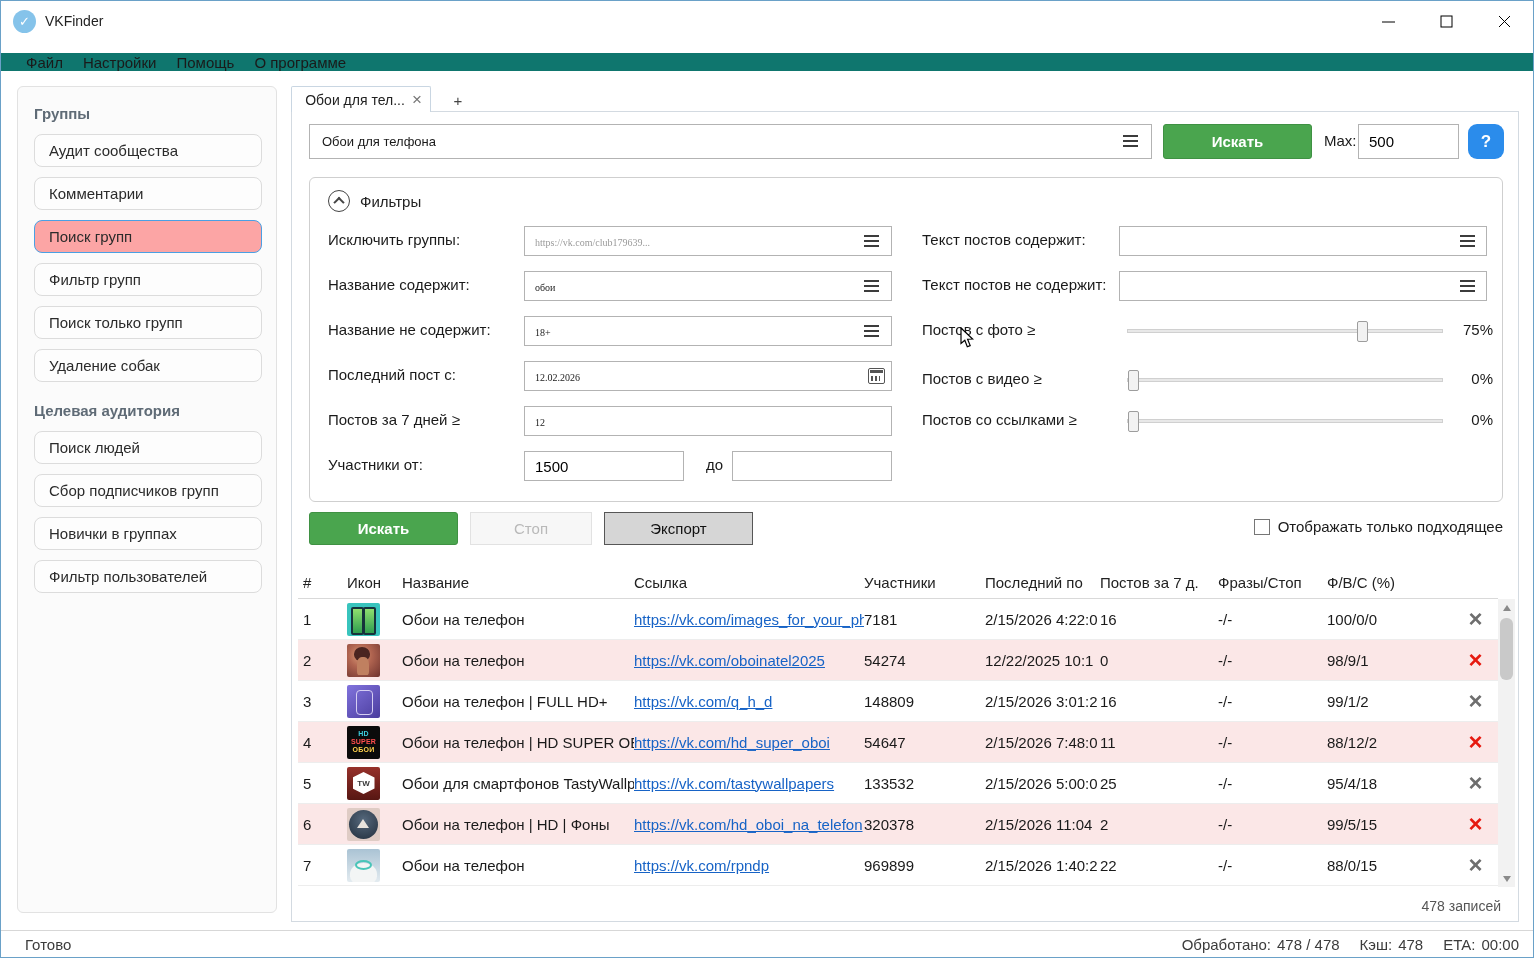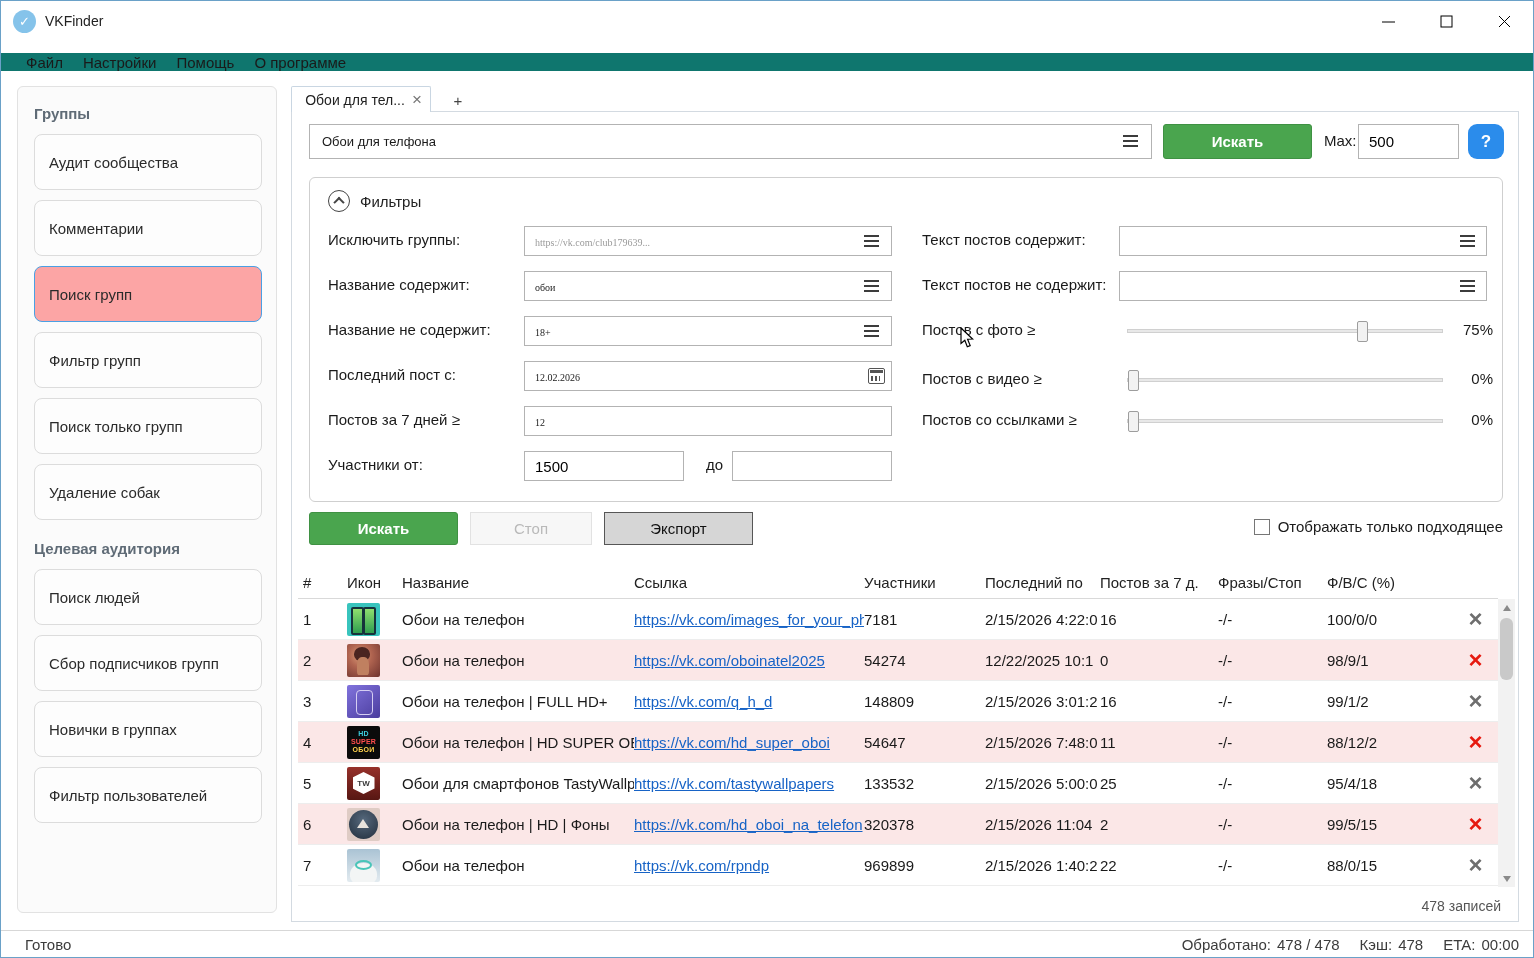--- a/index.html
+++ b/index.html
@@ -21,21 +21,21 @@
   
   .menubar { position:absolute; left:0; top:52px; width:100%; height:18px; background:#0f766e;
     display:flex; align-items:center; padding-left:15px; }
   .menu-item { font-size:15px; color:#1a1a1a; padding:0 10px; height:25px; line-height:25px; }
 
   
   .sidebar { position:absolute; left:16px; top:85px; width:260px; height:827px;
     background:#fbfbfb; border:1px solid #e2e2e2; border-radius:6px; padding:14px 16px; }
   .side-title { font-size:15px; color:#5f6b76; font-weight:600; margin:4px 0 12px 0; }
   .side-title.second { margin-top:20px; }
-  .side-btn { width:228px; height:56px; background:#fdfdfd; border:1px solid #dcdcdc;
+  .side-btn { width:228px; height:33px; background:#fdfdfd; border:1px solid #dcdcdc;
     border-radius:8px; font-size:15px; color:#2b2b2b; display:flex; align-items:center;
     padding-left:14px; margin-bottom:10px; cursor:default; }
   .side-btn.active { background:#fca5a5; border:1px solid #4aa0e4; }
 
   
   .tabbar { position:absolute; left:290px; top:85px; height:26px; display:flex; align-items:flex-end; z-index:3; }
   .tab { width:140px; height:26px; background:#fff; border:1px solid #c9d6e2; border-bottom:none;
     border-radius:2px 2px 0 0; display:flex; align-items:center; padding:0 8px 0 10px;
     font-size:14px; color:#222; position:relative; z-index:3; }
   .tab-label { flex:1; white-space:nowrap; overflow:hidden;text-align:center; }

